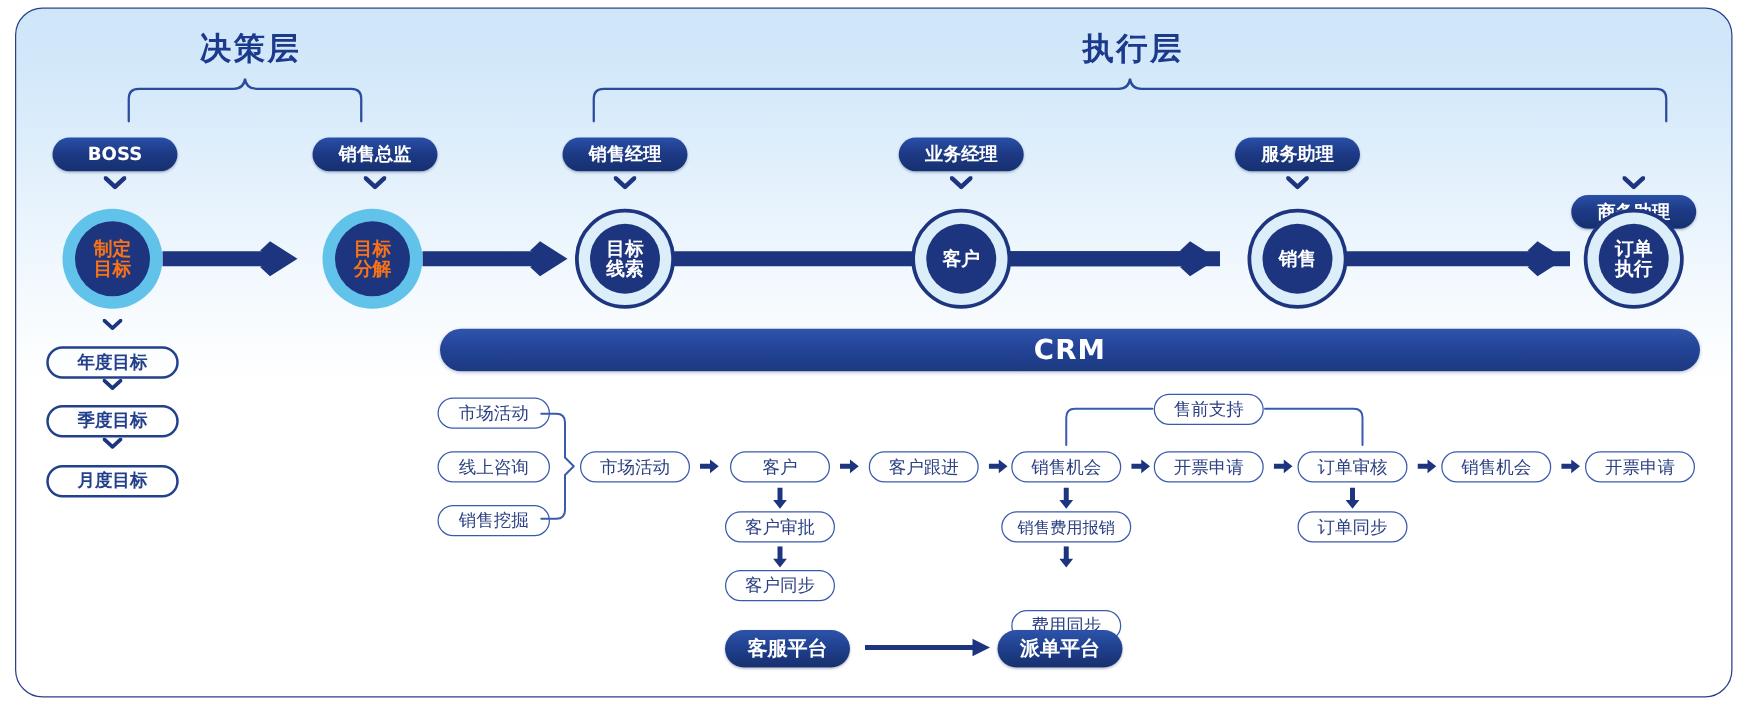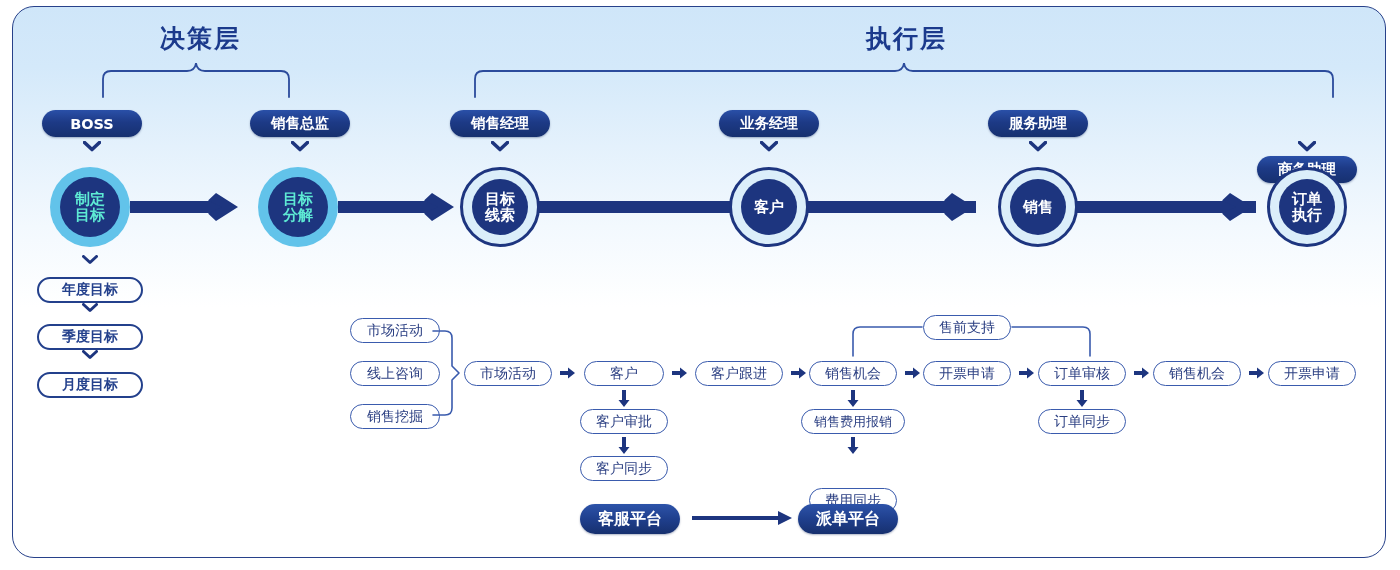--- a/index.html
+++ b/index.html
@@ -34,21 +34,21 @@
   .chev svg{display:block;}
 
   
   .node{position:absolute;border-radius:50%;box-sizing:border-box;}
   .node-a{                       
     background:#62c3ea;
     display:flex;align-items:center;justify-content:center;
   }
   .node-a .core{
     width:60px;height:60px;border-radius:50%;
-    background:#1d357f;color:#5eead4;
+    background:#1d357f;color:#f97316;
     display:flex;align-items:center;justify-content:center;
     font-size:15px;font-weight:bold;line-height:1.08;text-align:center;
   }
   .node-b{                       
     background:#dbeefa;border:3px solid #1d357f;
     display:flex;align-items:center;justify-content:center;
   }
   .node-b .core{
     width:56px;height:56px;border-radius:50%;
     background:#1d357f;color:#fff;
@@ -236,20 +236,21 @@
   </div>
   <div class="opill" style="left:37px;top:324px;width:106px;">季度目标</div>
 
   <div class="smallchev" style="left:82px;top:350px;">
     <svg width="16" height="10" viewBox="0 0 16 10">
         <path d="M1.5,1.5 L8,7.5 L14.5,1.5" fill="none" stroke="#1d357f" stroke-width="3" stroke-linecap="round" stroke-linejoin="round"></path>
       </svg>
   </div>
   <div class="opill" style="left:37px;top:372px;width:106px;">月度目标</div>
 
+  <div id="crmbar" style="left:352px;top:263px;width:1008px;">CRM</div>
 
   <div class="fpill" style="left:350px;top:318px;width:90px;">市场活动</div>
   <div class="fpill" style="left:350px;top:361px;width:90px;">线上咨询</div>
   <div class="fpill" style="left:350px;top:404px;width:90px;">销售挖掘</div>
 
   <div class="fpill" style="left:464px;top:361px;width:88px;">市场活动</div>
   <div class="rightarr" style="left:560px;top:366px;">
     <svg width="16" height="14" viewBox="0 0 16 14">
         <path d="M0,5 L8,5 L8,1.5 L15,7 L8,12.5 L8,9 L0,9 Z" fill="#1d357f"></path>
       </svg>

